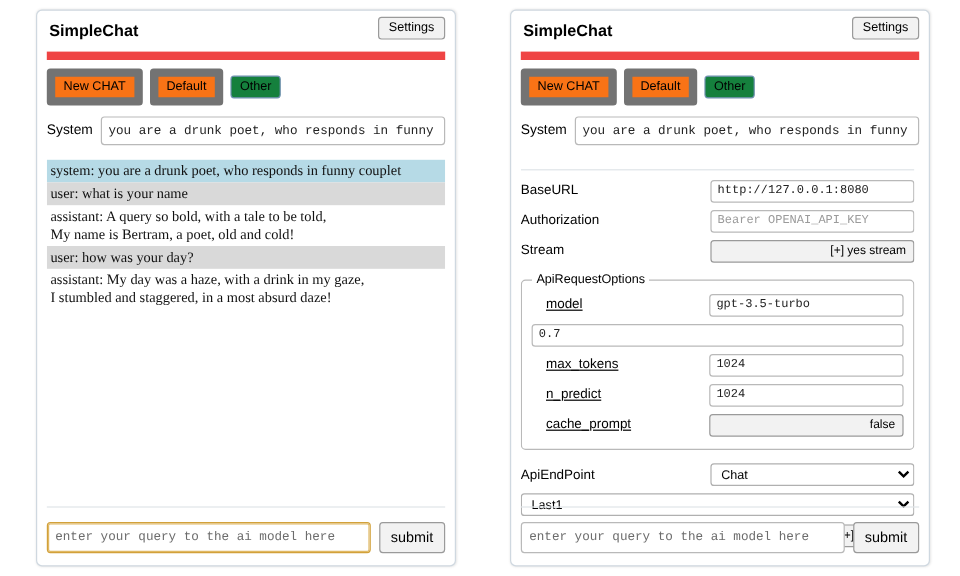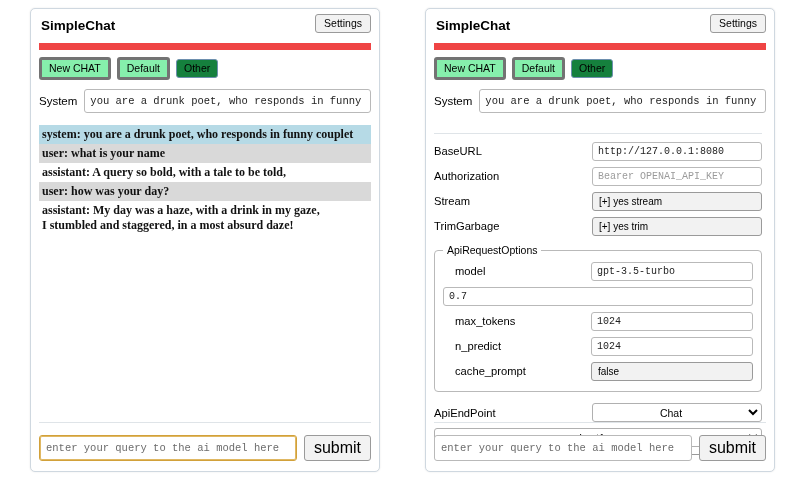--- a/index.html
+++ b/index.html
@@ -65,22 +65,22 @@
   
   .tabrow {
     margin: 7px 8px 0 8px;
     display: flex;
     gap: 6px;
     align-items: center;
   }
   .tabbtn {
     font-size: 10.5px;
     padding: 3px 7px;
-    background: #86efac;
-    border: 3px solid #737373;
+    background: #f97316;
+    border: 7px solid #737373;
     border-radius: 3px;
     color: #000;
     cursor: pointer;
     line-height: 11px;
   }
   .tabbtn.active {
     background: #15803d;
     border: 1px solid #6d8fae;
   }
 
@@ -108,21 +108,20 @@
     box-sizing: border-box;
     height: 24px;
     outline: none;
   }
 
   
   .chat {
     margin: 12px 8px 0 8px;
     height: 300px;
     overflow: hidden;
-    font-weight: bold;
   }
   .msg {
     font-family: "Liberation Serif", serif;
     font-size: 12px;
     color: #111;
     line-height: 15px;
     padding: 2px 3px;
   }
   .msg.system { background: #b6dae6; }
   .msg.user   { background: #d9d9d9; }
@@ -150,21 +149,21 @@
     border-radius: 3px;
     background: #fff;
     box-sizing: border-box;
     height: 26px;
     outline: none;
     color: #222;
   }
   .query-input.focused { border: 1px solid #d2a13a; box-shadow: 0 0 0 1px #e0b863 inset; }
   .query-input::placeholder { color: #6c6c6c; }
   .submit-btn {
-    font-size: 16px;
+    font-size: 12px;
     padding: 6px 9px;
     background: #f2f2f2;
     border: 1px solid #9a9a9a;
     border-radius: 3px;
     cursor: pointer;
     color: #000;
     line-height: 12px;
   }
 
   
@@ -207,52 +206,51 @@
   .togglebtn {
     width: 100%;
     box-sizing: border-box;
     height: 19px;
     font-size: 10px;
     background: #f2f2f2;
     border: 1px solid #9a9a9a;
     border-radius: 3px;
     color: #000;
     cursor: pointer;
-    text-align: left;
+    text-align: right;
     line-height: 15px;
   }
 
   .selfield {
     width: 100%;
     box-sizing: border-box;
     height: 19px;
     font-size: 10.5px;
     padding: 1px 4px;
     border: 1px solid #b0b0b0;
     border-radius: 3px;
     background: #fff;
     color: #000;
     outline: none;
     font-family: "Liberation Sans", sans-serif;
-    text-align: center;
   }
 
   
   .fgroup {
     border: 1px solid #b9b9b9;
     border-radius: 4px;
     margin: 8px 0 10px 0;
     padding: 4px 8px 6px 8px;
   }
   .fgroup > legend {
     font-size: 10.5px;
     color: #000;
     padding: 0 4px;
   }
-  .fgroup .srow .lbl { width: 148px; flex: 0 0 148px; padding-left: 12px; box-sizing: border-box; }
+  .fgroup .srow .lbl { width: 148px; flex: 0 0 148px; padding-left: 12px; box-sizing: border-box; text-decoration: underline; }
 
   .divider {
     border: 0;
     border-top: 1px solid #dfe4e8;
     margin: 8px 0 6px 0;
   }
 </style>
 </head>
 <body>
 
@@ -278,20 +276,21 @@
 
     <div class="chat">
       <div class="msg system">
         <span class="line">system: you are a drunk poet, who responds in funny couplet</span>
       </div>
       <div class="msg user">
         <span class="line">user: what is your name</span>
       </div>
       <div class="msg assistant">
         <span class="line">assistant: A query so bold, with a tale to be told,</span>
+        <span class="line">My name is Bertram, a poet, old and cold!</span>
       </div>
       <div class="msg user">
         <span class="line">user: how was your day?</span>
       </div>
       <div class="msg assistant">
         <span class="line">assistant: My day was a haze, with a drink in my gaze,</span>
         <span class="line">I stumbled and staggered, in a most absurd daze!</span>
       </div>
     </div>
 
@@ -338,26 +337,20 @@
         </span>
       </div>
 
       <div class="srow">
         <span class="lbl">Stream</span>
         <span class="ctl">
           <button class="togglebtn">[+] yes stream</button>
         </span>
       </div>
 
-      <div class="srow">
-        <span class="lbl">TrimGarbage</span>
-        <span class="ctl">
-          <button class="togglebtn">[+] yes trim</button>
-        </span>
-      </div>
 
       <fieldset class="fgroup">
         <legend>ApiRequestOptions</legend>
 
         <div class="srow">
           <span class="lbl">model</span>
           <span class="ctl">
             <input class="txtfield" type="text" value="gpt-3.5-turbo" style="">
           </span>
         </div>

